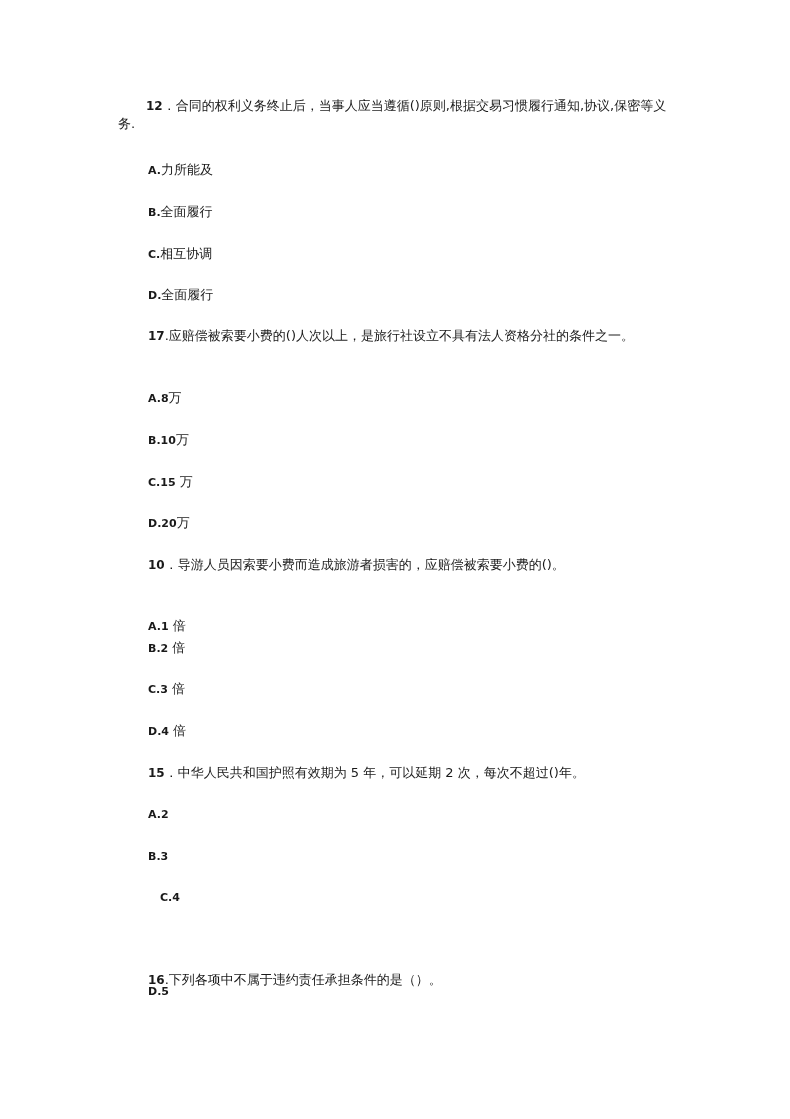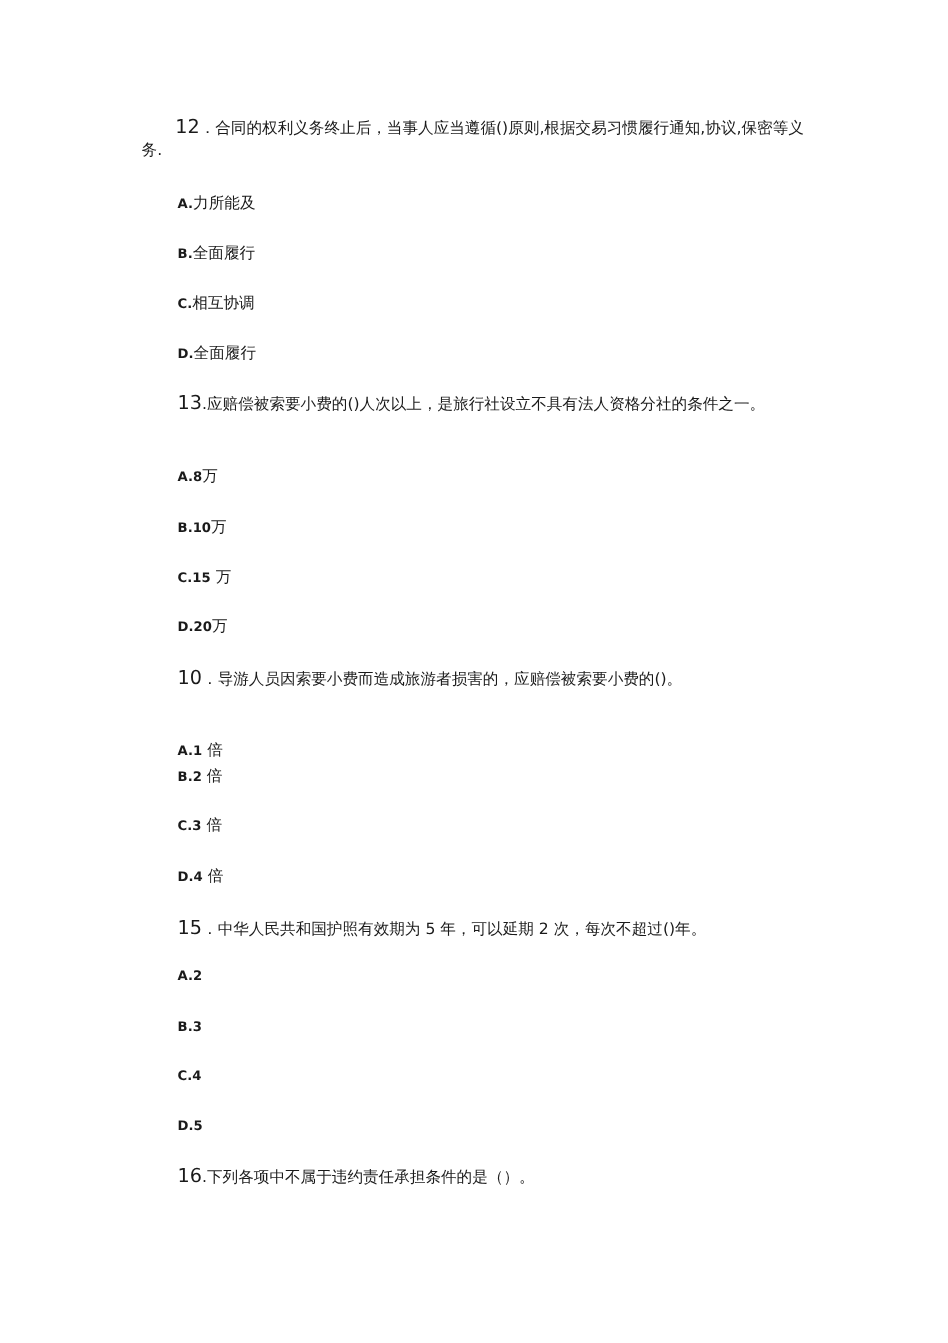--- a/index.html
+++ b/index.html
@@ -1,52 +1,52 @@
 <!DOCTYPE html>
 <html><head>
   <meta charset="utf-8">
   <style>
     html, body { margin: 0; padding: 0; background: #ffffff; }
     body { width: 790px; height: 1119px; position: relative; overflow: hidden;
            font-family: "DejaVu Sans", "Liberation Sans", sans-serif; color: #1a1a1a; }
     .line { position: absolute; font-size: 13px; line-height: 18px; white-space: nowrap; }
-    .num { font-weight: normal; font-size: 16px; }
+    .num { font-weight: bold; font-size: 12px; }
     .opt-label { font-weight: bold; font-size: 11px; }
     .q12 { left: 118px; top: 97px; width: 560px; white-space: normal; text-indent: 28px; }
   </style>
 </head>
 <body>
 
 <div class="line q12">
   <span class="num">12</span><span>．</span><span>合同的权利义务终止后，当事人应当遵循()原则,根据交易习惯履行通知,协议,保密等义务.</span>
 </div>
 <div class="line" style="left:148px;top:161px"><span class="opt-label">A.</span><span>力所能及</span></div>
 <div class="line" style="left:148px;top:203px"><span class="opt-label">B.</span><span>全面履行</span></div>
 <div class="line" style="left:148px;top:245px"><span class="opt-label">C.</span><span>相互协调</span></div>
 <div class="line" style="left:148px;top:286px"><span class="opt-label">D.</span><span>全面履行</span></div>
 
 <div class="line" style="left:148px;top:327px">
-  <span class="num">13</span><span>.</span><span>应赔偿被索要小费的()人次以上，是旅行社设立不具有法人资格分社的条件之一。</span>
+  <span class="num">17</span><span>.</span><span>应赔偿被索要小费的()人次以上，是旅行社设立不具有法人资格分社的条件之一。</span>
 </div>
 <div class="line" style="left:148px;top:389px"><span class="opt-label">A.8</span><span>万</span></div>
 <div class="line" style="left:148px;top:431px"><span class="opt-label">B.10</span><span>万</span></div>
 <div class="line" style="left:148px;top:473px"><span class="opt-label">C.15</span><span> 万</span></div>
 <div class="line" style="left:148px;top:514px"><span class="opt-label">D.20</span><span>万</span></div>
 
 <div class="line" style="left:148px;top:556px">
   <span class="num">10</span><span>．</span><span>导游人员因索要小费而造成旅游者损害的，应赔偿被索要小费的()。</span>
 </div>
 <div class="line" style="left:148px;top:617px"><span class="opt-label">A.1</span><span> 倍</span></div>
 <div class="line" style="left:148px;top:639px"><span class="opt-label">B.2</span><span> 倍</span></div>
 <div class="line" style="left:148px;top:680px"><span class="opt-label">C.3</span><span> 倍</span></div>
 <div class="line" style="left:148px;top:722px"><span class="opt-label">D.4</span><span> 倍</span></div>
 
 <div class="line" style="left:148px;top:764px">
   <span class="num">15</span><span>．</span><span>中华人民共和国护照有效期为 5 年，可以延期 2 次，每次不超过()年。</span>
 </div>
 <div class="line" style="left:148px;top:805px"><span class="opt-label">A.2</span><span></span></div>
 <div class="line" style="left:148px;top:847px"><span class="opt-label">B.3</span><span></span></div>
-<div class="line" style="left:148px;top:888px"><span class="opt-label">C.4</span><span></span></div>
-<div class="line" style="left:148px;top:930px"><span class="opt-label">D.5</span><span></span></div>
+<div class="line" style="left:160px;top:888px"><span class="opt-label">C.4</span><span></span></div>
+<div class="line" style="left:148px;top:982px"><span class="opt-label">D.5</span><span></span></div>
 
 <div class="line" style="left:148px;top:971px">
   <span class="num">16</span><span>.</span><span>下列各项中不属于违约责任承担条件的是（）。</span>
 </div>
 
 </body></html>

